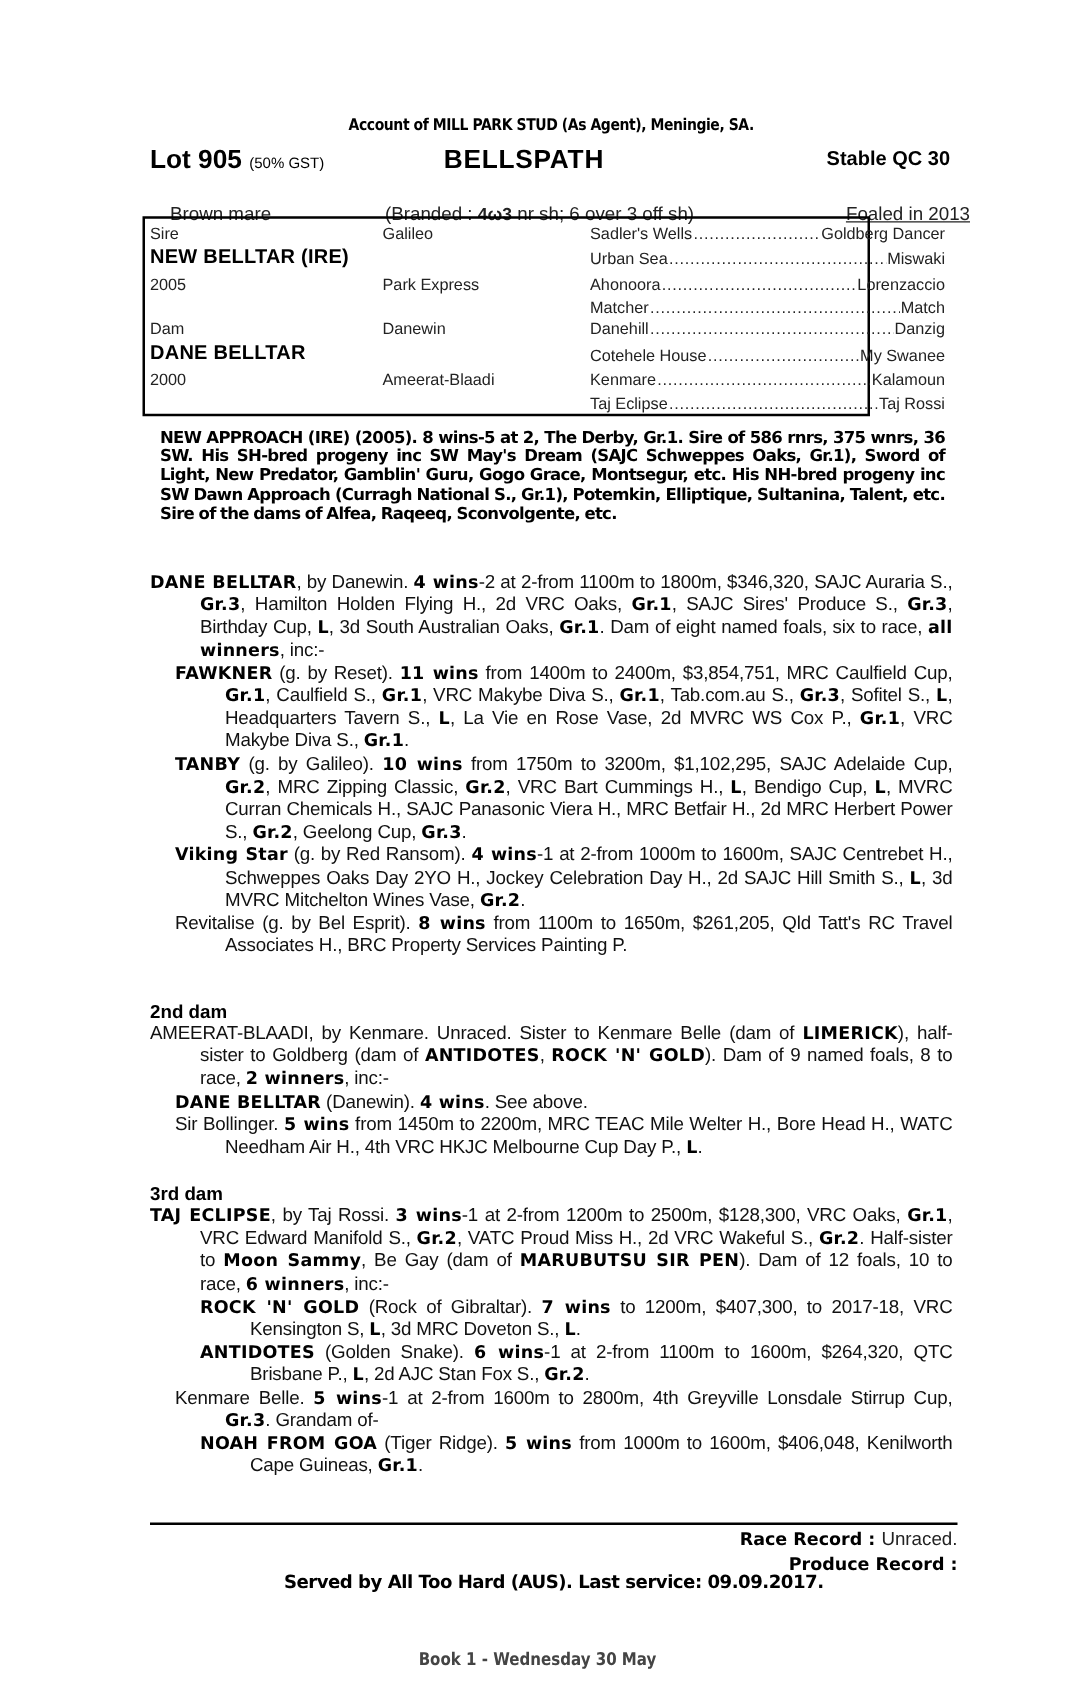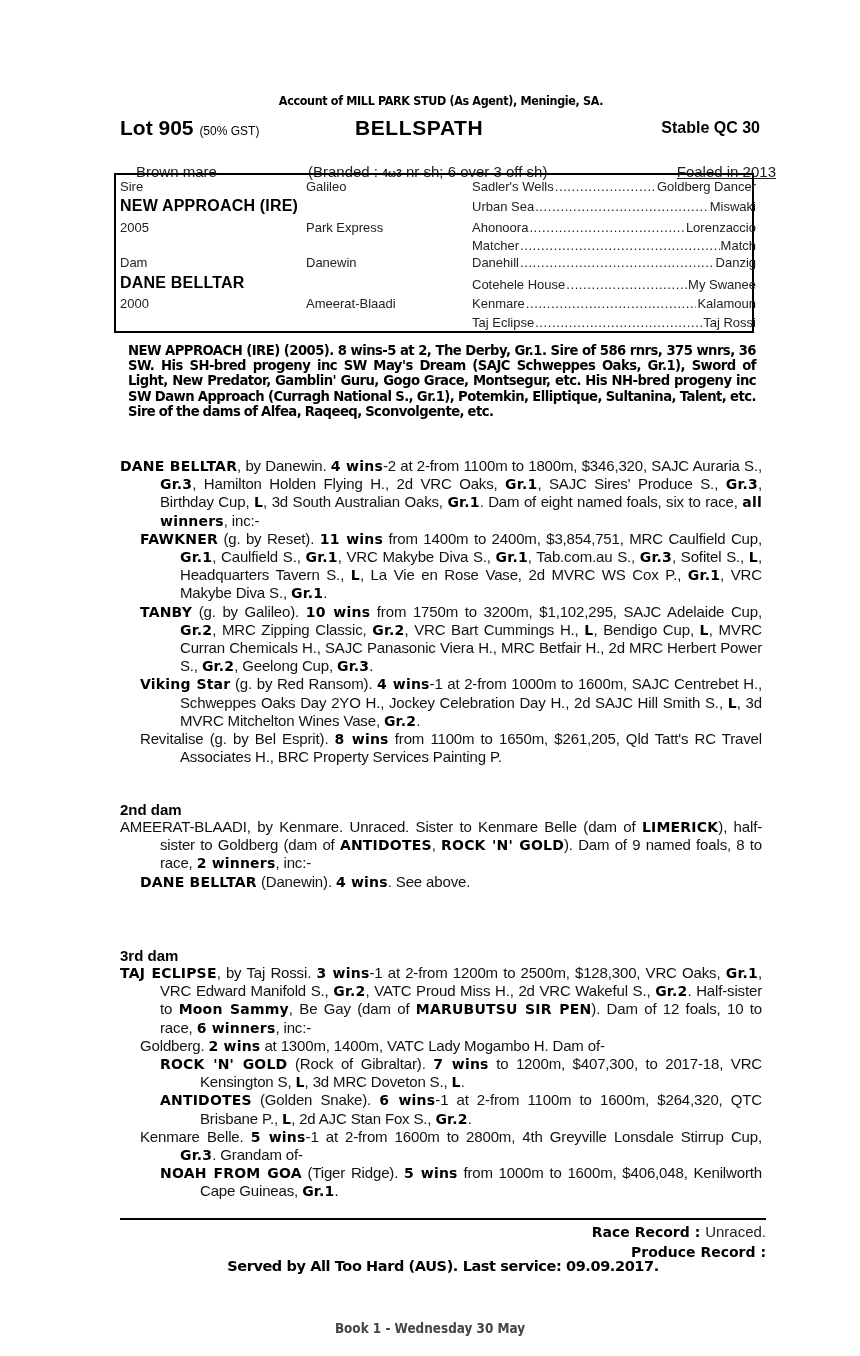--- a/index.html
+++ b/index.html
@@ -13,24 +13,24 @@
   .lotline { position: absolute; top: 116px; left: 0; width: 642px; height: 26px; }
   .lot { position: absolute; left: 0; top: 0; font-family: "Liberation Sans", sans-serif; font-weight: bold; font-size: 21px; }
   .lot .gst { font-weight: normal; font-size: 12px; }
   .horse { position: absolute; left: 235px; top: 0; font-family: "Liberation Sans", sans-serif; font-weight: bold; font-size: 21px; letter-spacing: 0.6px; }
   .stable { position: absolute; right: 2px; top: 3px; font-family: "Liberation Sans", sans-serif; font-weight: bold; font-size: 16px; }
 
   .infoline { position: absolute; top: 163px; left: 0; width: 642px; height: 18px;
     font-family: "Liberation Sans", sans-serif; font-size: 15px; color: #222; margin-left: 16px; }
   .infoline .colour { position: absolute; left: 0; top: 0; }
   .infoline .brand { position: absolute; left: 172px; top: 0; }
-  .infoline .brand .mark { font-weight: bold; font-size: 10px; }
+  .infoline .brand .mark { font-weight: bold; font-size: 14px; }
   .infoline .foaled { position: absolute; right: 2px; top: 0; text-decoration: underline; }
 
-  .pedbox { position: absolute; top: 173px; left: -6px; width: 640px; height: 160px;
+  .pedbox { position: absolute; top: 173px; left: -6px; width: 582px; height: 160px;
     border: 2px solid #000; box-sizing: border-box; font-family: "Liberation Sans", sans-serif; }
   .pedbox .cell { position: absolute; font-size: 13px; color: #222; white-space: nowrap; }
   .pedbox .big { font-weight: bold; font-size: 16px; color: #000; letter-spacing: 0.2px; }
   .ped-row { position: absolute; left: 356px; width: 284px; font-size: 13px; color: #222; display: flex; white-space: nowrap; }
   .ped-row .dots { flex: 1; overflow: hidden; margin: 0 1px; }
   .ped-row .dots::before { content: "..........................................................................................."; letter-spacing: 0.6px; }
 
   .sire-summary { position: absolute; top: 343px; left: 8px; width: 628px;
     font-family: "DejaVu Sans", sans-serif; font-weight: bold; font-size: 13.2px; line-height: 15.2px;
     text-align: justify; letter-spacing: -0.55px; word-spacing: -0.5px; }
@@ -72,21 +72,21 @@
   </div>
 
   <div class="infoline">
     <span class="colour">Brown mare</span>
     <span class="brand"><span>(Branded : </span><span class="mark">4ω3</span><span> nr sh; 6 over 3 off sh)</span></span>
     <span class="foaled">Foaled in 2013</span>
   </div>
 
   <div class="pedbox">
     <div class="cell" style="left:4px;top:4px;">Sire</div>
-    <div class="cell big" style="left:4px;top:22px;">NEW APPROACH (IRE)</div>
+    <div class="cell big" style="left:4px;top:22px;">NEW BELLTAR (IRE)</div>
     <div class="cell" style="left:4px;top:45px;">2005</div>
     <div class="cell" style="left:4px;top:80px;">Dam</div>
     <div class="cell big" style="left:4px;top:99px;">DANE BELLTAR</div>
     <div class="cell" style="left:4px;top:121px;">2000</div>
 
     <div class="cell" style="left:190px;top:4px;">Galileo</div>
     <div class="cell" style="left:190px;top:45px;">Park Express</div>
     <div class="cell" style="left:190px;top:80px;">Danewin</div>
     <div class="cell" style="left:190px;top:121px;">Ameerat-Blaadi</div>
 
@@ -142,28 +142,28 @@
         <div class="entry lvl1b"><b>Viking Star</b><span> (g. by Red Ransom). </span><b>4 wins</b><span>-1 at 2-from 1000m to 1600m, SAJC Centrebet H., Schweppes Oaks Day 2YO H., Jockey Celebration Day H., 2d SAJC Hill Smith S., </span><b>L</b><span>, 3d MVRC Mitchelton Wines Vase, </span><b>Gr.2</b><span>.</span></div>
         <div class="entry lvl1b"><span>Revitalise (g. by Bel Esprit). </span><b>8 wins</b><span> from 1100m to 1650m, $261,205, Qld Tatt's RC Travel Associates H., BRC Property Services Painting P.</span></div>
       </div>
   </div>
 
   <div class="section" style="top:801px;">
     <div class="sec-title">2nd dam</div>
     <div>
         <div class="entry lvl0"><span>AMEERAT-BLAADI, by Kenmare. Unraced. Sister to Kenmare Belle (dam of </span><b>LIMERICK</b><span>), half-sister to Goldberg (dam of </span><b>ANTIDOTES</b><span>, </span><b>ROCK 'N' GOLD</b><span>). Dam of 9 named foals, 8 to race, </span><b>2 winners</b><span>, inc:-</span></div>
         <div class="entry lvl1b"><b>DANE BELLTAR</b><span> (Danewin). </span><b>4 wins</b><span>. See above.</span></div>
+        <div class="entry lvl1b"><span>Sir Bollinger. </span><b>5 wins</b><span> from 1450m to 2200m, MRC TEAC Mile Welter H., Bore Head H., WATC Needham Air H., 4th VRC HKJC Melbourne Cup Day P., </span><b>L</b><span>.</span></div>
       </div>
   </div>
 
   <div class="section" style="top:947px;">
     <div class="sec-title">3rd dam</div>
     <div>
         <div class="entry lvl0"><b>TAJ ECLIPSE</b><span>, by Taj Rossi. </span><b>3 wins</b><span>-1 at 2-from 1200m to 2500m, $128,300, VRC Oaks, </span><b>Gr.1</b><span>, VRC Edward Manifold S., </span><b>Gr.2</b><span>, VATC Proud Miss H., 2d VRC Wakeful S., </span><b>Gr.2</b><span>. Half-sister to </span><b>Moon Sammy</b><span>, Be Gay (dam of </span><b>MARUBUTSU SIR PEN</b><span>). Dam of 12 foals, 10 to race, </span><b>6 winners</b><span>, inc:-</span></div>
-        <div class="entry lvl1b"><span>Goldberg. </span><b>2 wins</b><span> at 1300m, 1400m, VATC Lady Mogambo H. Dam of-</span></div>
         <div class="entry lvl2"><b>ROCK 'N' GOLD</b><span> (Rock of Gibraltar). </span><b>7 wins</b><span> to 1200m, $407,300, to 2017-18, VRC Kensington S, </span><b>L</b><span>, 3d MRC Doveton S., </span><b>L</b><span>.</span></div>
         <div class="entry lvl2"><b>ANTIDOTES</b><span> (Golden Snake). </span><b>6 wins</b><span>-1 at 2-from 1100m to 1600m, $264,320, QTC Brisbane P., </span><b>L</b><span>, 2d AJC Stan Fox S., </span><b>Gr.2</b><span>.</span></div>
         <div class="entry lvl1b"><span>Kenmare Belle. </span><b>5 wins</b><span>-1 at 2-from 1600m to 2800m, 4th Greyville Lonsdale Stirrup Cup, </span><b>Gr.3</b><span>. Grandam of-</span></div>
         <div class="entry lvl2"><b>NOAH FROM GOA</b><span> (Tiger Ridge). </span><b>5 wins</b><span> from 1000m to 1600m, $406,048, Kenilworth Cape Guineas, </span><b>Gr.1</b><span>.</span></div>
       </div>
   </div>
 
   <div class="rule"></div>
 
   <div class="records">

